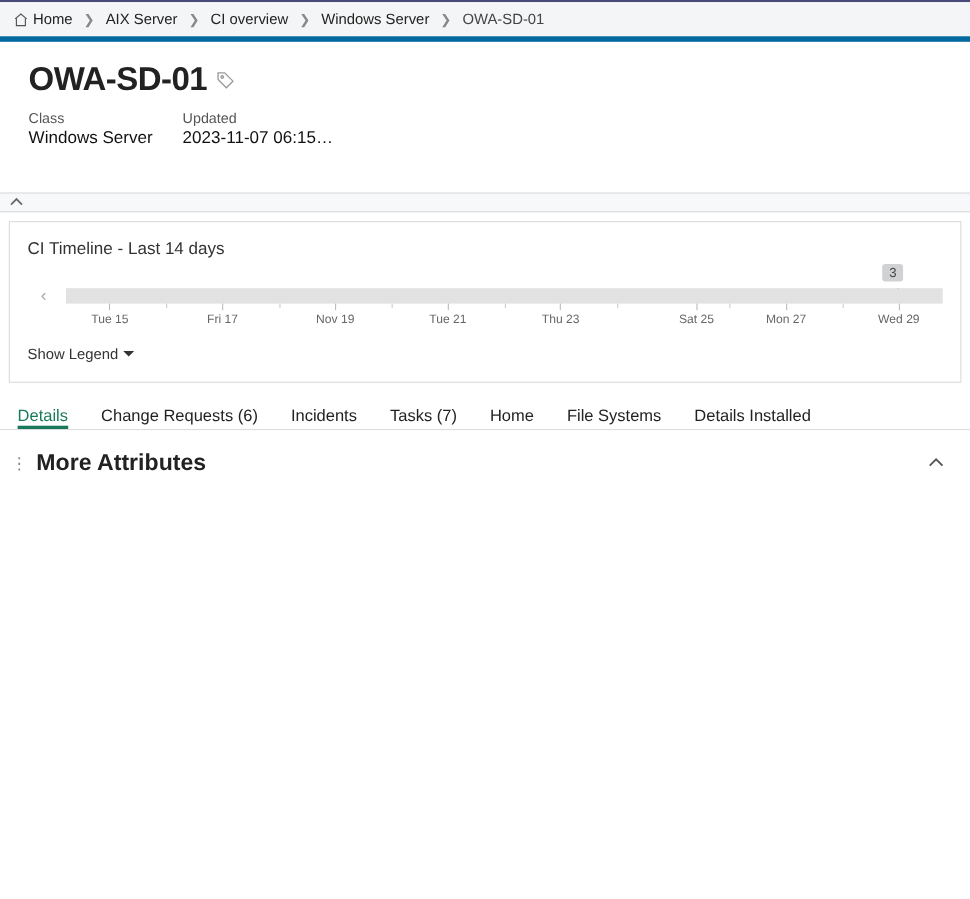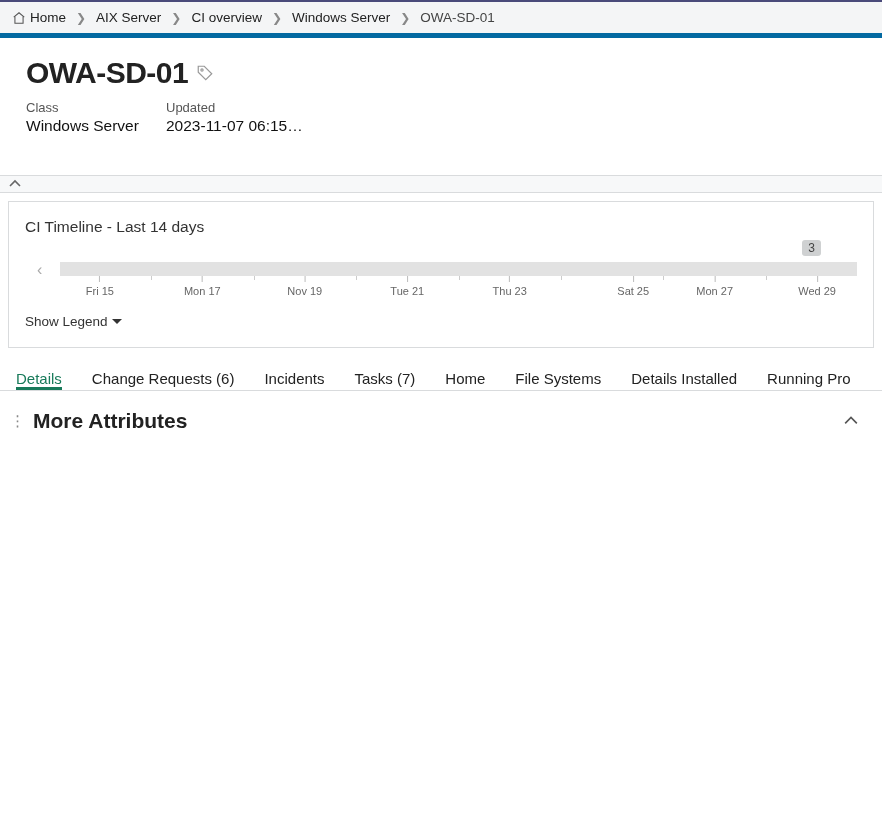--- a/index.html
+++ b/index.html
@@ -106,23 +106,23 @@
 
 <div class="timeline-wrap">
   <div class="timeline-box">
     <div class="tl-title">CI Timeline - Last 14 days</div>
     <div class="tl-chart">
       <span class="tl-left-arrow">‹</span>
       <div class="tl-badge">3</div>
       <div class="tl-tick-mark"></div>
       <div class="tl-bar"></div>
       <div class="tl-axis" id="tl-axis">
-          <div class="tl-tick" style="left: 5%;">Fri 15</div>
+          <div class="tl-tick" style="left: 5%;">Tue 15</div>
           <div class="tl-minor" style="left: 11.4286%;"></div>
-          <div class="tl-tick" style="left: 17.8571%;">Mon 17</div>
+          <div class="tl-tick" style="left: 17.8571%;">Fri 17</div>
           <div class="tl-minor" style="left: 24.2857%;"></div>
           <div class="tl-tick" style="left: 30.7143%;">Nov 19</div>
           <div class="tl-minor" style="left: 37.1429%;"></div>
           <div class="tl-tick" style="left: 43.5714%;">Tue 21</div>
           <div class="tl-minor" style="left: 50%;"></div>
           <div class="tl-tick" style="left: 56.4286%;">Thu 23</div>
           <div class="tl-minor" style="left: 62.8571%;"></div>
           <div class="tl-tick" style="left: 69.2857%; margin-left: 21px;">Sat 25</div>
           <div class="tl-minor" style="left: 75.7143%;"></div>
           <div class="tl-tick" style="left: 82.1429%;">Mon 27</div>
@@ -140,21 +140,20 @@
 </div>
 
 <div class="tabs">
   <div class="tab active">Details</div>
   <div class="tab">Change Requests (6)</div>
   <div class="tab">Incidents</div>
   <div class="tab">Tasks (7)</div>
   <div class="tab">Home</div>
   <div class="tab">File Systems</div>
   <div class="tab">Details Installed</div>
-  <div class="tab">Running Pro</div>
 </div>
 
 <div class="section-wrap">
   <div class="section-head">
     <span class="drag-handle">⋮</span>
     <span class="section-title">More Attributes</span>
     <span class="section-caret">
       <svg width="14" height="10" viewBox="0 0 12 8" fill="none" stroke="#555" stroke-width="1.4">
           <path d="M1 6l5-5 5 5"></path>
         </svg>

